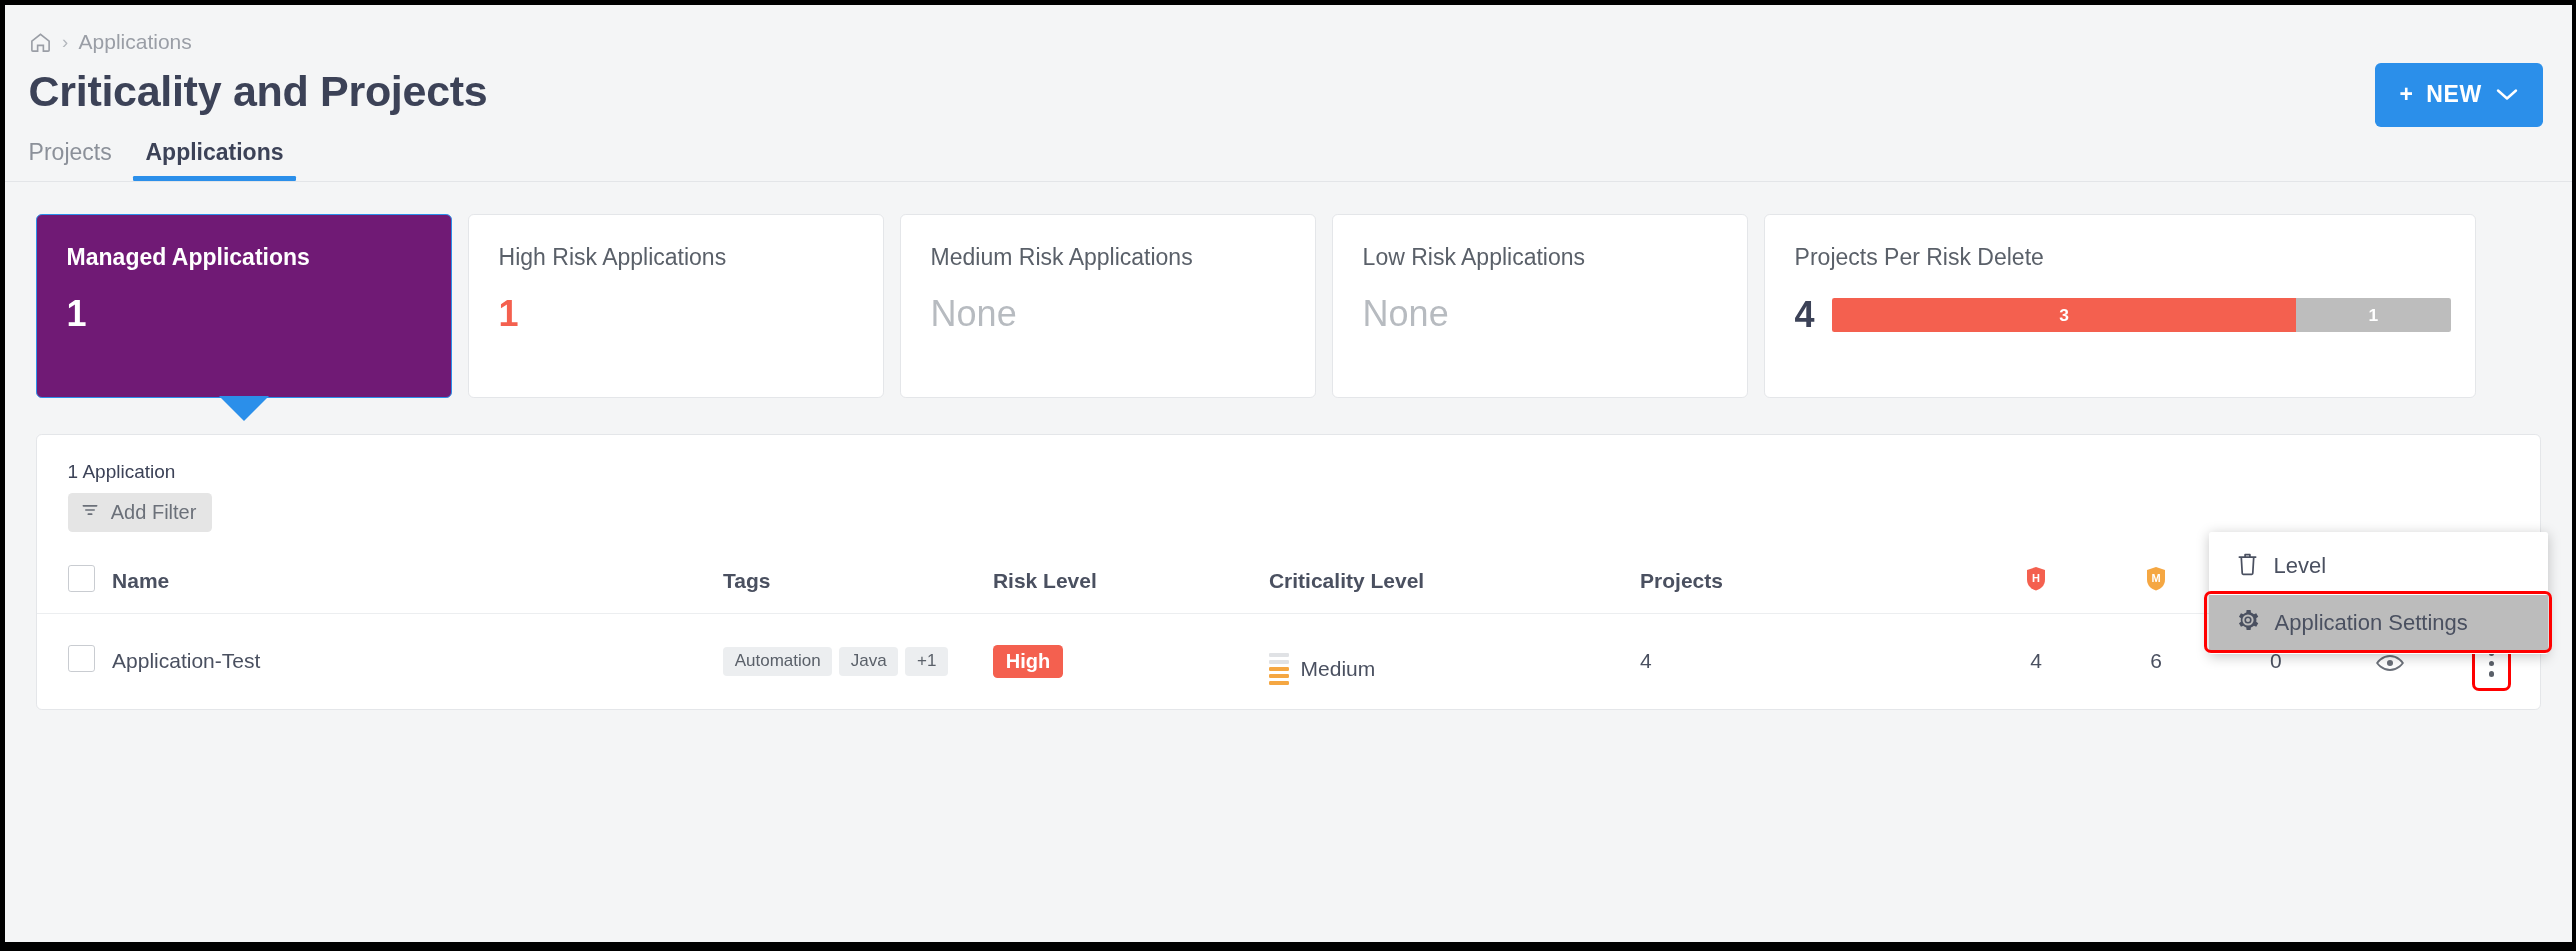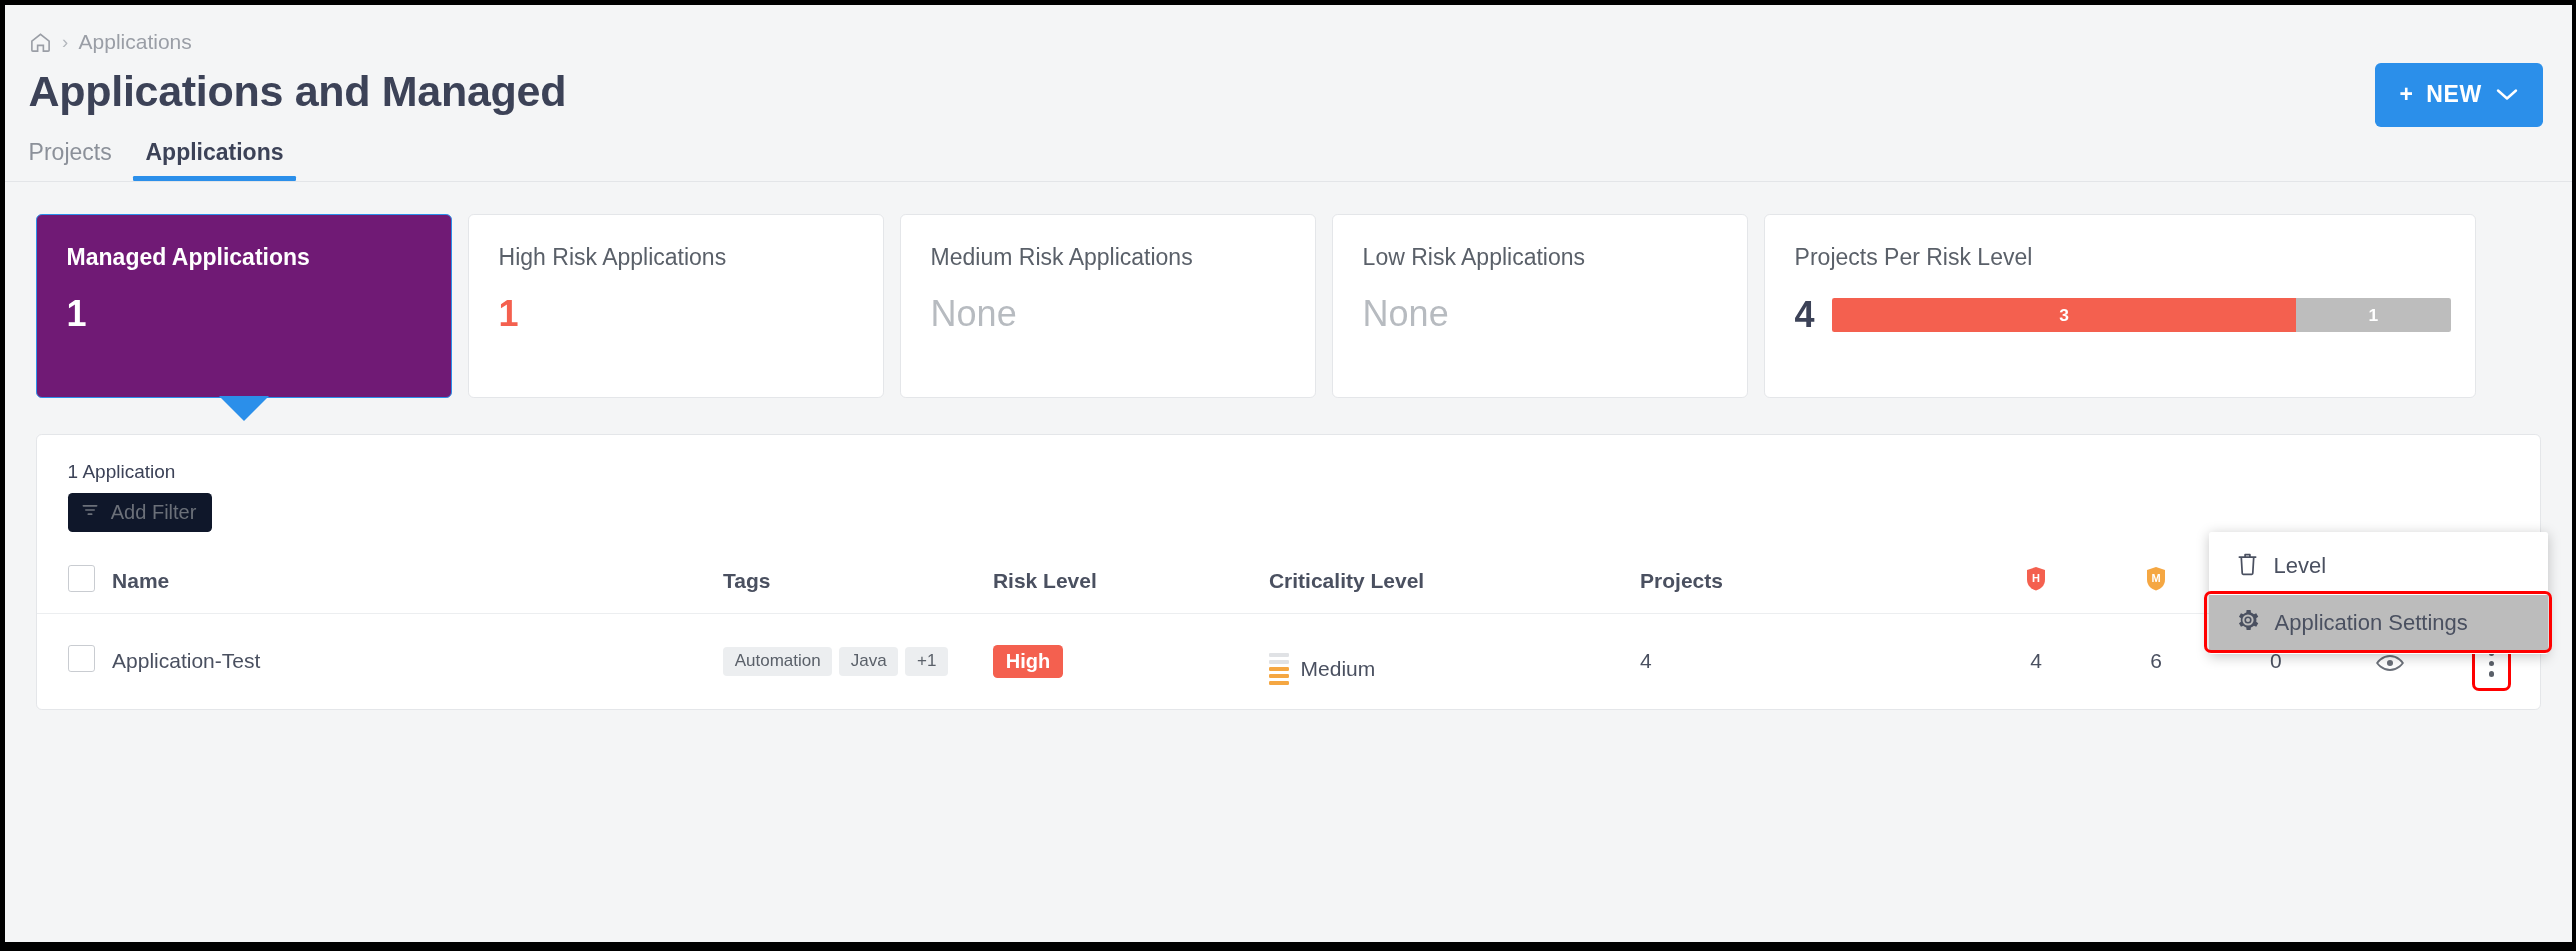--- a/index.html
+++ b/index.html
@@ -122,21 +122,21 @@
     position: relative;
   }
   .panel-head {
     display: flex; align-items: flex-start; justify-content: space-between;
     padding: 25.5px 28px 0 31px;
   }
   .panel-head-left { display: flex; flex-direction: column; gap: 10.4px; }
   .panel-count { font-size: 19px; font-weight: 400; color: #3c4257; }
   .add-filter {
     display: inline-flex; align-items: center; gap: 10.4px;
-    background: #0f172a; border-radius: 4.6px;
+    background: #e5e5e5; border-radius: 4.6px;
     padding: 7px 16px 7px 12.8px;
     font-size: 20px; color: #6b7079;
     width: fit-content; cursor: pointer;
   }
   .panel-head-right { display: flex; align-items: center; gap: 0; padding-top: 4.6px; }
   .csv-btn {
     display: inline-flex; align-items: center; gap: 8px;
     font-size: 21px; color: #5a6069; cursor: pointer;
     padding-right: 17.4px;
   }
@@ -261,21 +261,21 @@
   <div class="breadcrumb">
     <span class="home-icon">
       <svg width="23" height="23" viewBox="0 0 24 24" fill="none" stroke="#9a9ea6" stroke-width="1.7">
         <path d="M3 10.5L12 3.5l9 7V20a1 1 0 0 1-1 1h-5v-6H9v6H4a1 1 0 0 1-1-1z"></path>
       </svg>
     </span>
     <span class="crumb-sep">›</span>
     <span class="crumb-text">Applications</span>
   </div>
 
-  <div class="page-title">Applications and Managed</div>
+  <div class="page-title">Criticality and Projects</div>
 
   <div class="newbtn">
     <span>+</span>
     <span>NEW</span>
     <span>
       <svg width="24" height="15" viewBox="0 0 24 14" fill="none" stroke="#fff" stroke-width="2.4" stroke-linecap="round" stroke-linejoin="round">
           <path d="M3 3l9 8 9-8"></path>
         </svg>
     </span>
   </div>
@@ -303,21 +303,21 @@
       <div class="card-title">Medium Risk Applications</div>
       <div class="card-value none">None</div>
     </div>
 
     <div class="card c4">
       <div class="card-title">Low Risk Applications</div>
       <div class="card-value none">None</div>
     </div>
 
     <div class="card c5">
-      <div class="card-title">Projects Per Risk Level</div>
+      <div class="card-title">Projects Per Risk Delete</div>
       <div class="riskbar-row">
         <div class="riskbar-total">4</div>
         <div class="riskbar">
           <div class="seg" id="seg-high" style="flex: 3 0 0px; background: rgb(244, 96, 79);">3</div>
           <div class="seg" id="seg-low" style="flex: 1 0 0px; background: rgb(189, 189, 189);">1</div>
         </div>
       </div>
     </div>
 
   </div>

